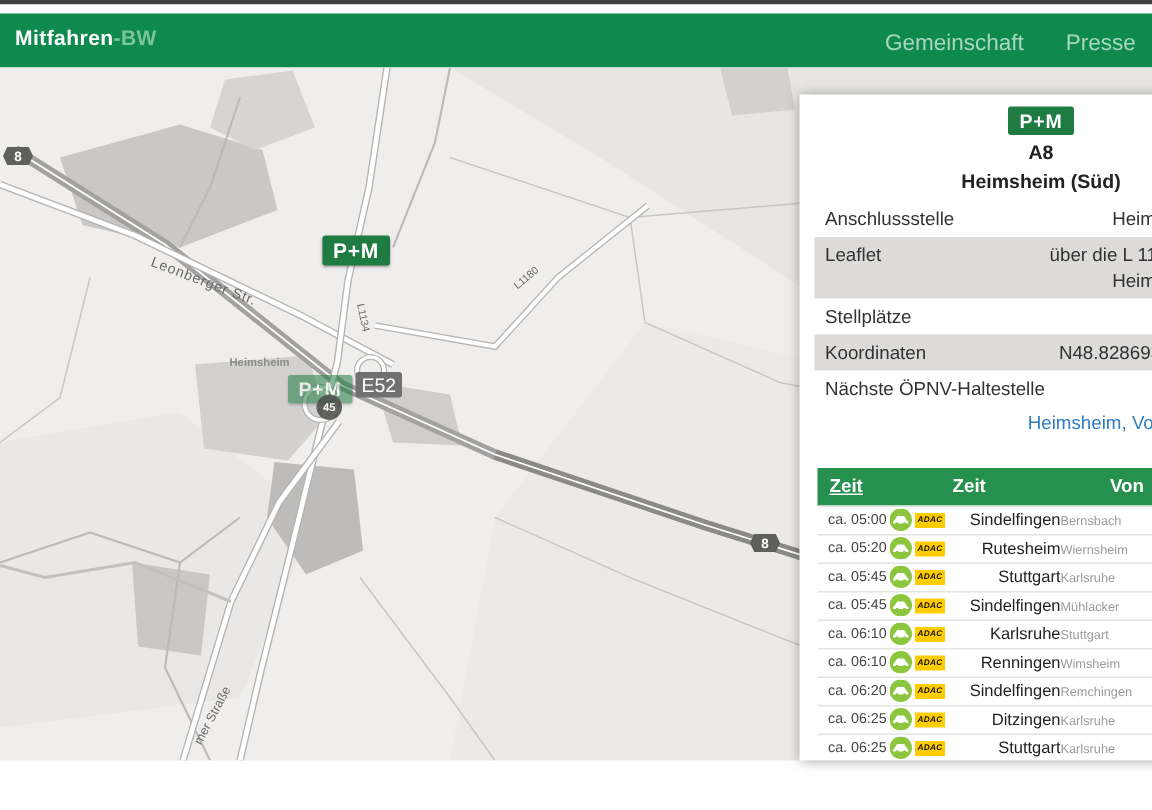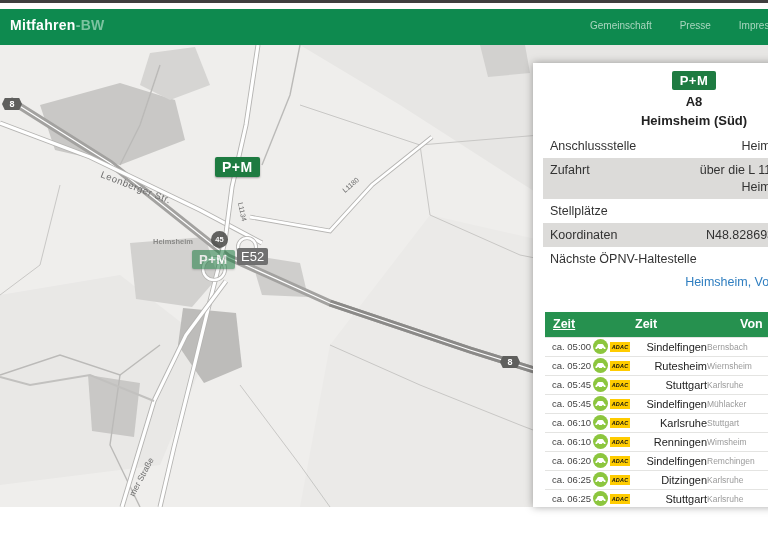--- a/index.html
+++ b/index.html
@@ -12,38 +12,38 @@
   .top-line{position:absolute;top:0;left:0;width:768px;height:3px;background:#3f3f3f;}
   .top-gap{position:absolute;top:3px;left:0;width:768px;height:6px;background:#ffffff;}
   .navbar{
     position:absolute;top:9px;left:0;width:768px;height:36px;
     background:#0e8a4f;display:flex;align-items:center;
   }
   .logo{position:absolute;left:10px;top:8px;font-size:14px;font-weight:bold;letter-spacing:.3px;}
   .logo .lg1{color:#ffffff;}
   .logo .lg2{color:#7cc3a0;font-weight:bold;}
   .nav{position:absolute;left:590px;top:11px;display:flex;gap:28px;white-space:nowrap;}
-  .nav a{color:#a9d6bf;font-size:10px;text-decoration:none;}
+  .nav a{color:#a9d6bf;font-size:15px;text-decoration:none;}
   
   .map{
     position:absolute;top:45px;left:0;width:768px;height:462px;
     background:#efeeec;overflow:hidden;
   }
   .map svg{position:absolute;top:0;left:0;}
   .map-label{position:absolute;color:#6e6e6c;}
   .pm-marker{
     position:absolute;background:#1e7b41;color:#fff;font-weight:bold;
     font-size:14px;padding:2px 7px;border-radius:2px;letter-spacing:.5px;
     box-shadow:0 1px 2px rgba(0,0,0,.35);
   }
   .pm-faded{opacity:.55;}
   .junction-circle{
     position:absolute;width:17px;height:17px;border-radius:50%;
     background:#4e4e4c;color:#fff;font-size:7.5px;font-weight:bold;
-    display:flex;align-items:center;justify-content:center;opacity:.88;
+    display:flex;align-items:center;justify-content:center;opacity:.88;margin-top:32px;
   }
   .eroute-badge{
     position:absolute;background:#707070;color:#fff;font-size:13px;
     font-weight:normal;padding:1px 4px;border-radius:2px;
   }
   .motorway-badge{
     position:absolute;width:20px;height:12px;background:#5f5f5d;color:#fff;
     font-size:9px;font-weight:bold;display:flex;align-items:center;justify-content:center;
     clip-path:polygon(14% 0,86% 0,100% 50%,86% 100%,14% 100%,0 50%);
   }
@@ -197,21 +197,21 @@
   </div>
   <div class="panel-title">A8</div>
   <div class="panel-subtitle">Heimsheim (Süd)</div>
 
   <div class="info">
     <div class="info-row">
       <span class="info-label">Anschlussstelle</span>
       <span class="info-value">Heimsheim (Süd)</span>
     </div>
     <div class="info-row alt">
-      <span class="info-label">Zufahrt</span>
+      <span class="info-label">Leaflet</span>
       <span class="info-value"><span>über die L 1134 Richtung</span><br><span>Heimsheim (Süd)</span></span>
     </div>
     <div class="info-row">
       <span class="info-label">Stellplätze</span>
       <span class="info-value"></span>
     </div>
     <div class="info-row alt">
       <span class="info-label">Koordinaten</span>
       <span class="info-value">N48.828693 E8.849376</span>
     </div>

